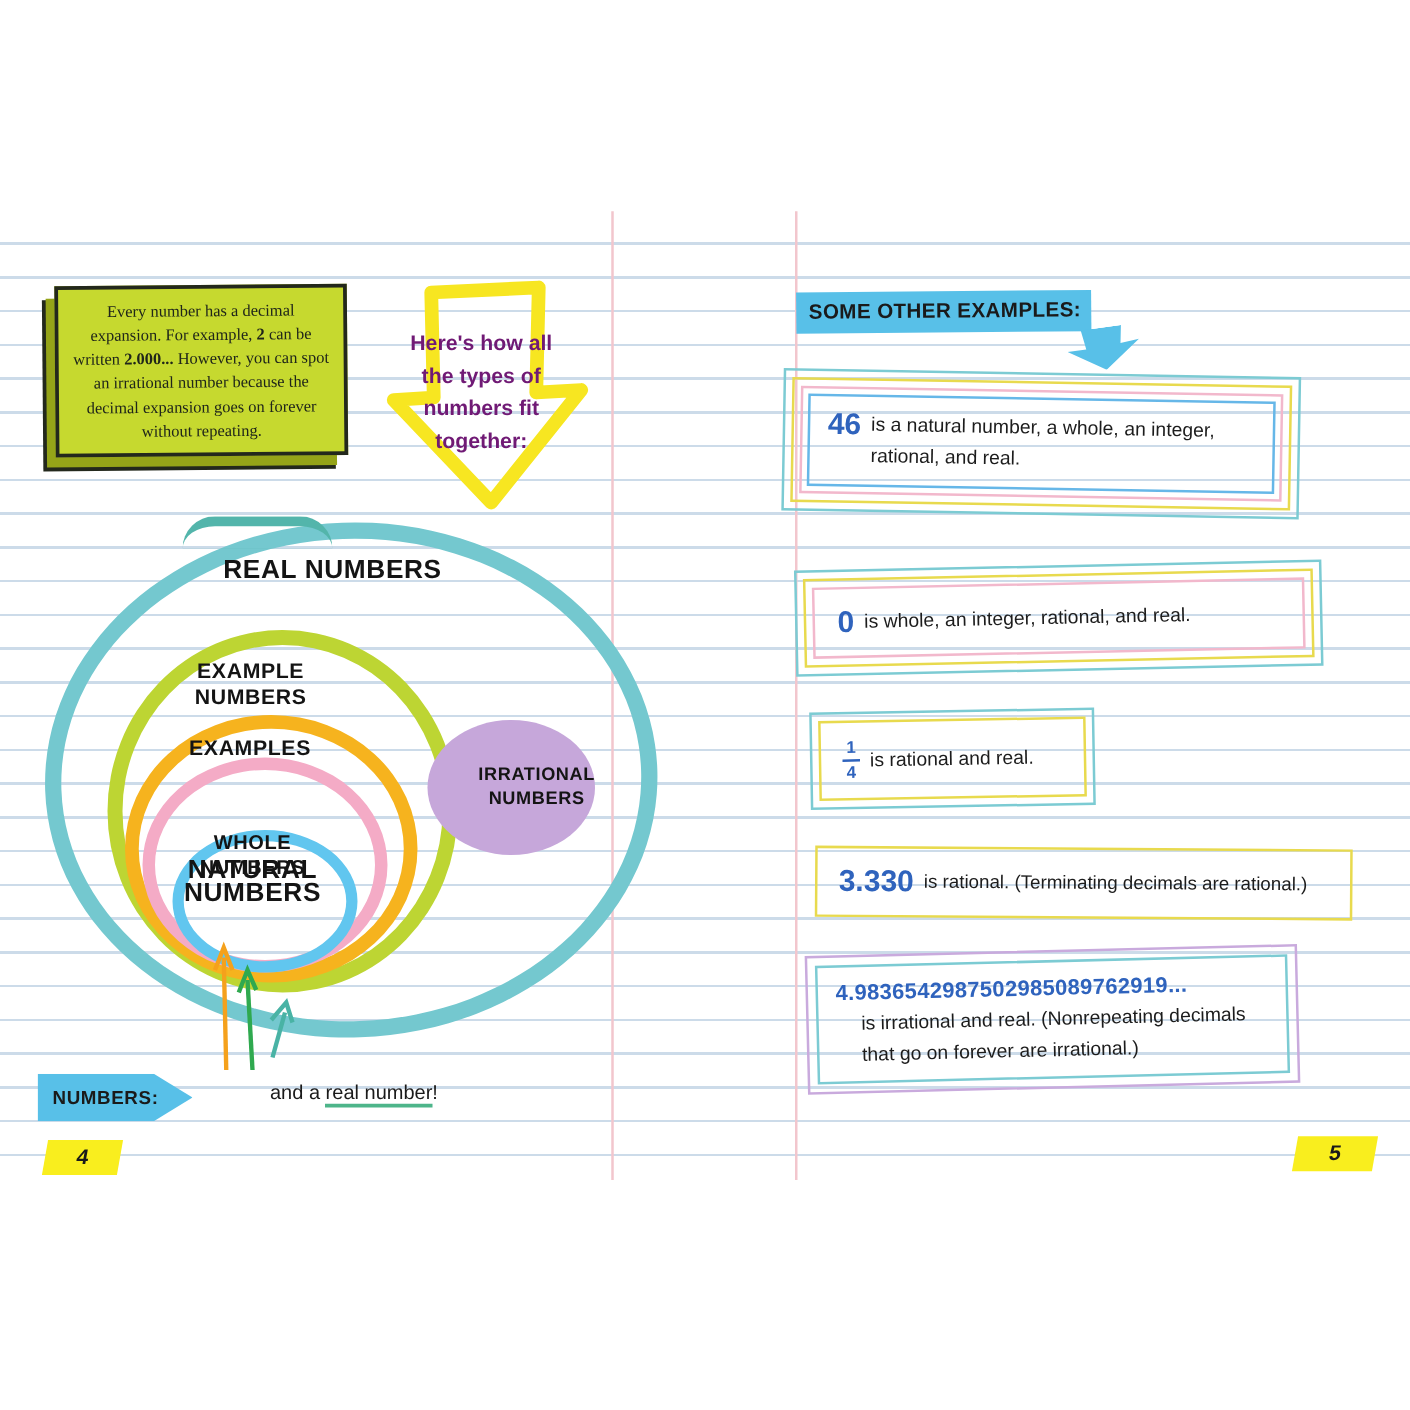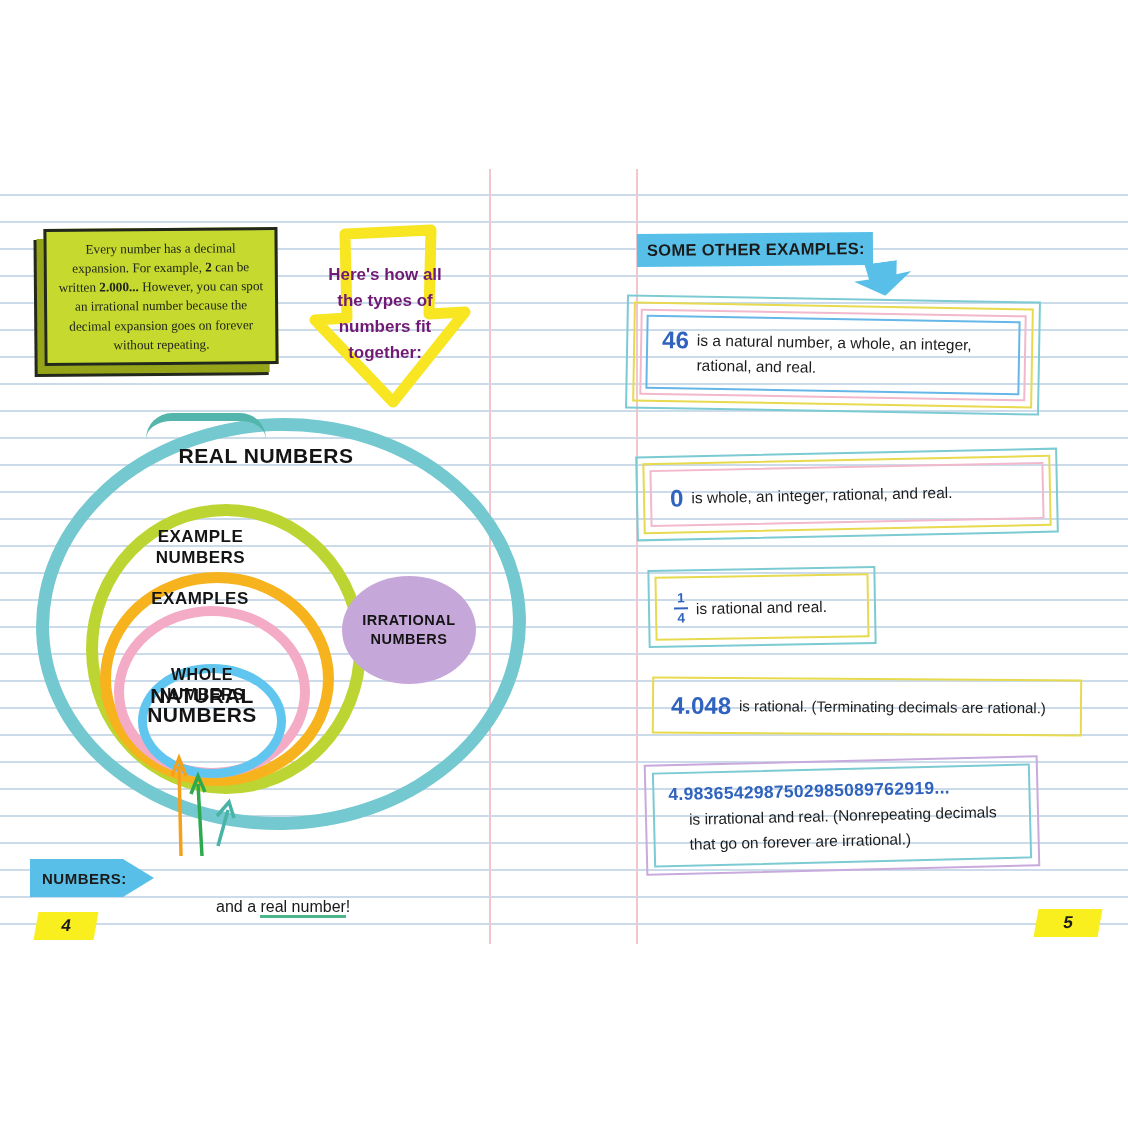--- a/index.html
+++ b/index.html
@@ -33,31 +33,31 @@
   #c-integers{left:100px;top:572px;width:212px;height:192px;border:11px solid #f6b31e;}
   #c-whole{left:114px;top:606px;width:176px;height:152px;border:10px solid #f4abc6;}
   #c-natural{left:138px;top:664px;width:130px;height:96px;border:9px solid #61c6ef;}
   .vlabel{font-weight:bold;color:#141414;text-align:center;white-space:pre-line;letter-spacing:.5px;}
   #l-real{left:150px;top:444px;width:232px;font-size:21px;}
   #l-rational{left:128px;top:526px;width:145px;font-size:17px;line-height:21px;}
   #l-integers{left:136px;top:589px;width:128px;font-size:17px;}
   #l-whole{left:138px;top:624px;width:128px;font-size:16px;line-height:20px;margin-top:41px;}
   #l-natural{left:138px;top:686px;width:128px;font-size:21px;line-height:19px;}
   #irrational{left:342px;top:576px;width:134px;height:108px;background:#c6a7da;border-radius:50%;
-              display:flex;align-items:center;justify-content:center;}
+              display:flex;align-items:center;justify-content:flex-end;}
   #l-irrational{font-size:14.5px;line-height:19px;}
 
   
   #example-label{left:30px;top:859px;width:124px;height:38px;background:#58c0e8;
       clip-path:polygon(0 0,75% 0,100% 50%,75% 100%,0 100%);
       display:flex;align-items:center;padding-left:12px;box-sizing:border-box;
       font-weight:bold;font-size:15px;letter-spacing:.5px;}
   #example-text{left:182px;top:860px;width:290px;font-size:16px;line-height:30px;}
   #example-text .val{font-size:21px;font-weight:bold;color:#2f63bd;margin-right:5px;}
-  #example-line2{padding-left:34px;margin-top:32px;}
+  #example-line2{padding-left:34px;}
   .u-yg{border-bottom:3px solid #cfe12f;}
   .u-teal{border-bottom:3px solid #4db58a;}
 
   
   .pn{background:#f9ee1e;display:flex;align-items:center;justify-content:center;
       font-weight:bold;font-size:17px;transform:skewX(-10deg);}
   #pn-left{left:36px;top:912px;width:60px;height:28px;}
   #pn-right{left:1036px;top:909px;width:64px;height:28px;}
 
   
@@ -196,21 +196,21 @@
             <span class="bar"></span>
             <span>4</span>
           </span>
         <span>is rational and real.</span>
       </div>
     </div>
   </div>
 
   <div id="box4" class="abs exbox bd b-yellow">
     <div class="excontent">
-      <span class="exval">4.048</span>
+      <span class="exval">3.330</span>
       <span>is rational. (Terminating decimals are rational.)</span>
     </div>
   </div>
 
   <div id="box5" class="abs exbox bd b-purple">
     <div class="bd b-teal" style="padding:0;">
       <div class="excontent">
         <div class="exval">4.9836542987502985089762919...</div>
         <div class="tail">is irrational and real. (Nonrepeating decimals that go on forever are irrational.)</div>
       </div>

